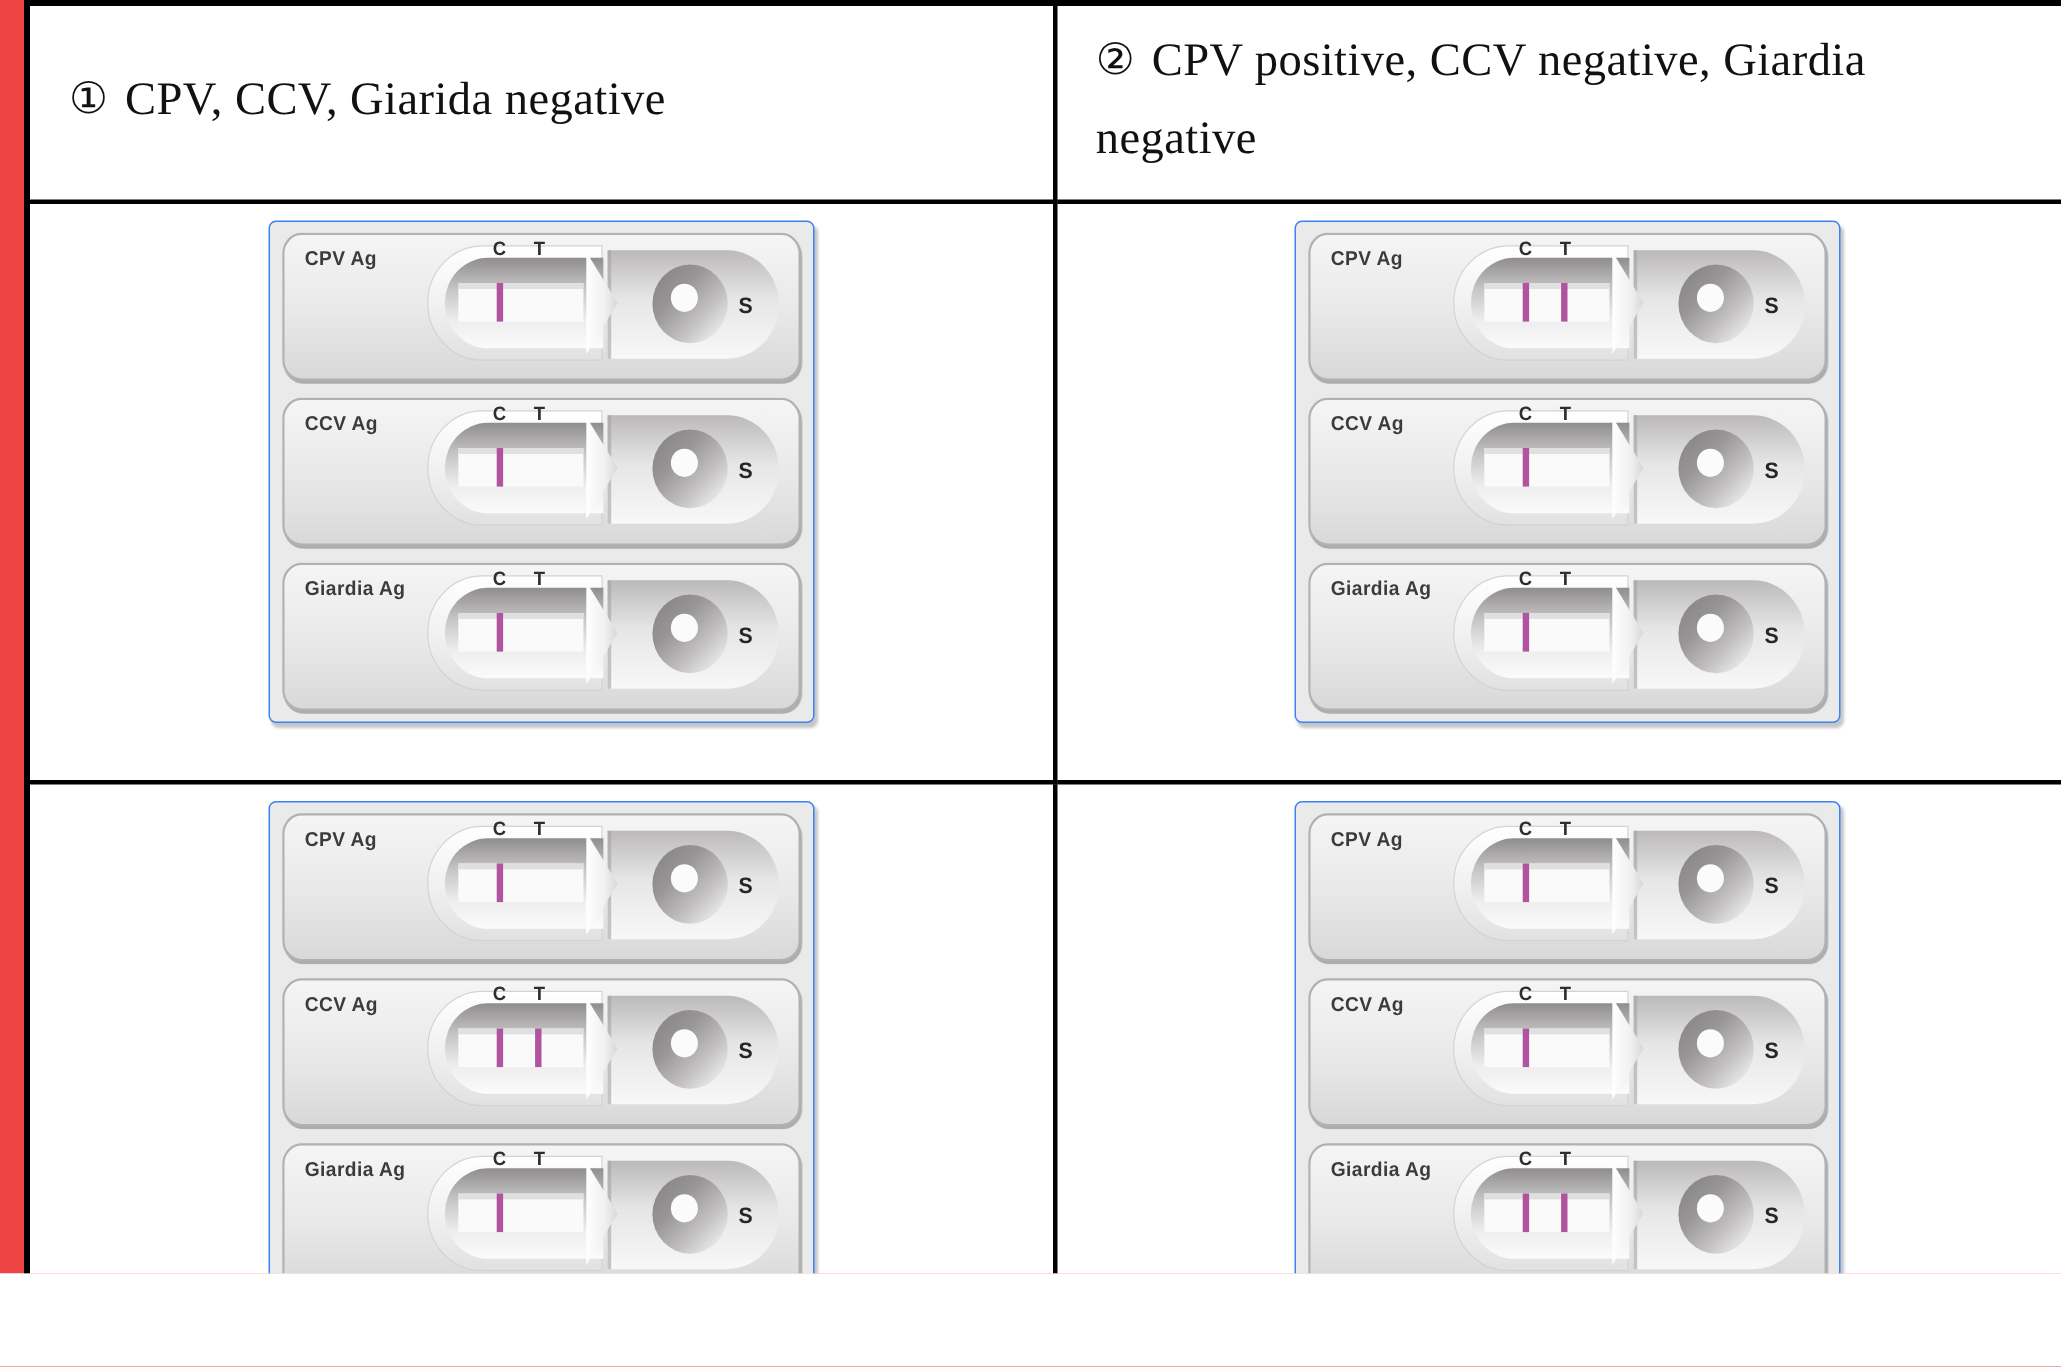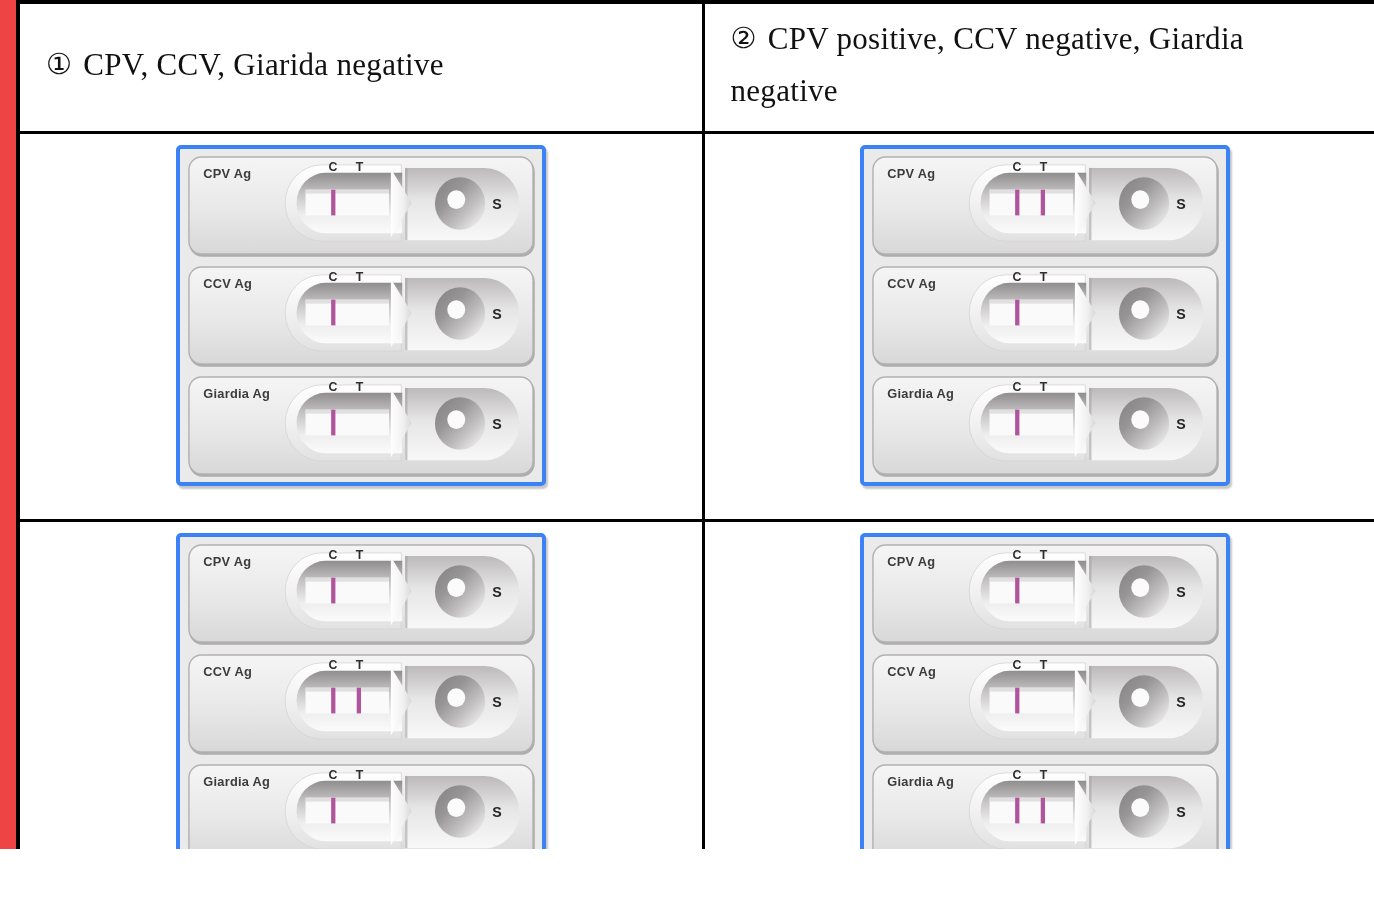--- a/index.html
+++ b/index.html
@@ -11,21 +11,21 @@
   tr.header-row{height:105px;}
   tr.image-row{height:342px;}
   td.header-cell{vertical-align:middle;padding:4px 14px 8px 26px;
                  font-size:31px;color:#111;letter-spacing:0.3px;line-height:52px;}
   .case-title{display:block;}
   .marker{font-family:"DejaVu Sans",sans-serif;font-size:29px;margin-right:11px;
           position:relative;top:-1px;}
   .title-text{white-space:pre-line;}
   td.image-cell{vertical-align:top;padding-top:11px;}
   .panel{width:362px;margin:0 auto;background:#ebeaea;
-         border:4px solid #3b82f6;border-radius:5px;
+         border:1px solid #3b82f6;border-radius:5px;
          box-shadow:2px 3px 2px rgba(130,128,128,0.45);
          padding:7px 0;display:flex;flex-direction:column;align-items:center;gap:11px;}
   .cassette{line-height:0;}
   .cassette svg{filter:drop-shadow(1.5px 2px 0.5px #aeacac);}
   .svg-ag{font:600 13.5px "Liberation Sans",sans-serif;fill:#3b3b3b;letter-spacing:0.3px;}
   .svg-ct{font:bold 13px "Liberation Sans",sans-serif;fill:#2e2e2e;}
   .svg-s{font:bold 15px "Liberation Sans",sans-serif;fill:#262626;}
   .defs-holder{position:absolute;width:0;height:0;overflow:hidden;}
 </style>
 </head>

